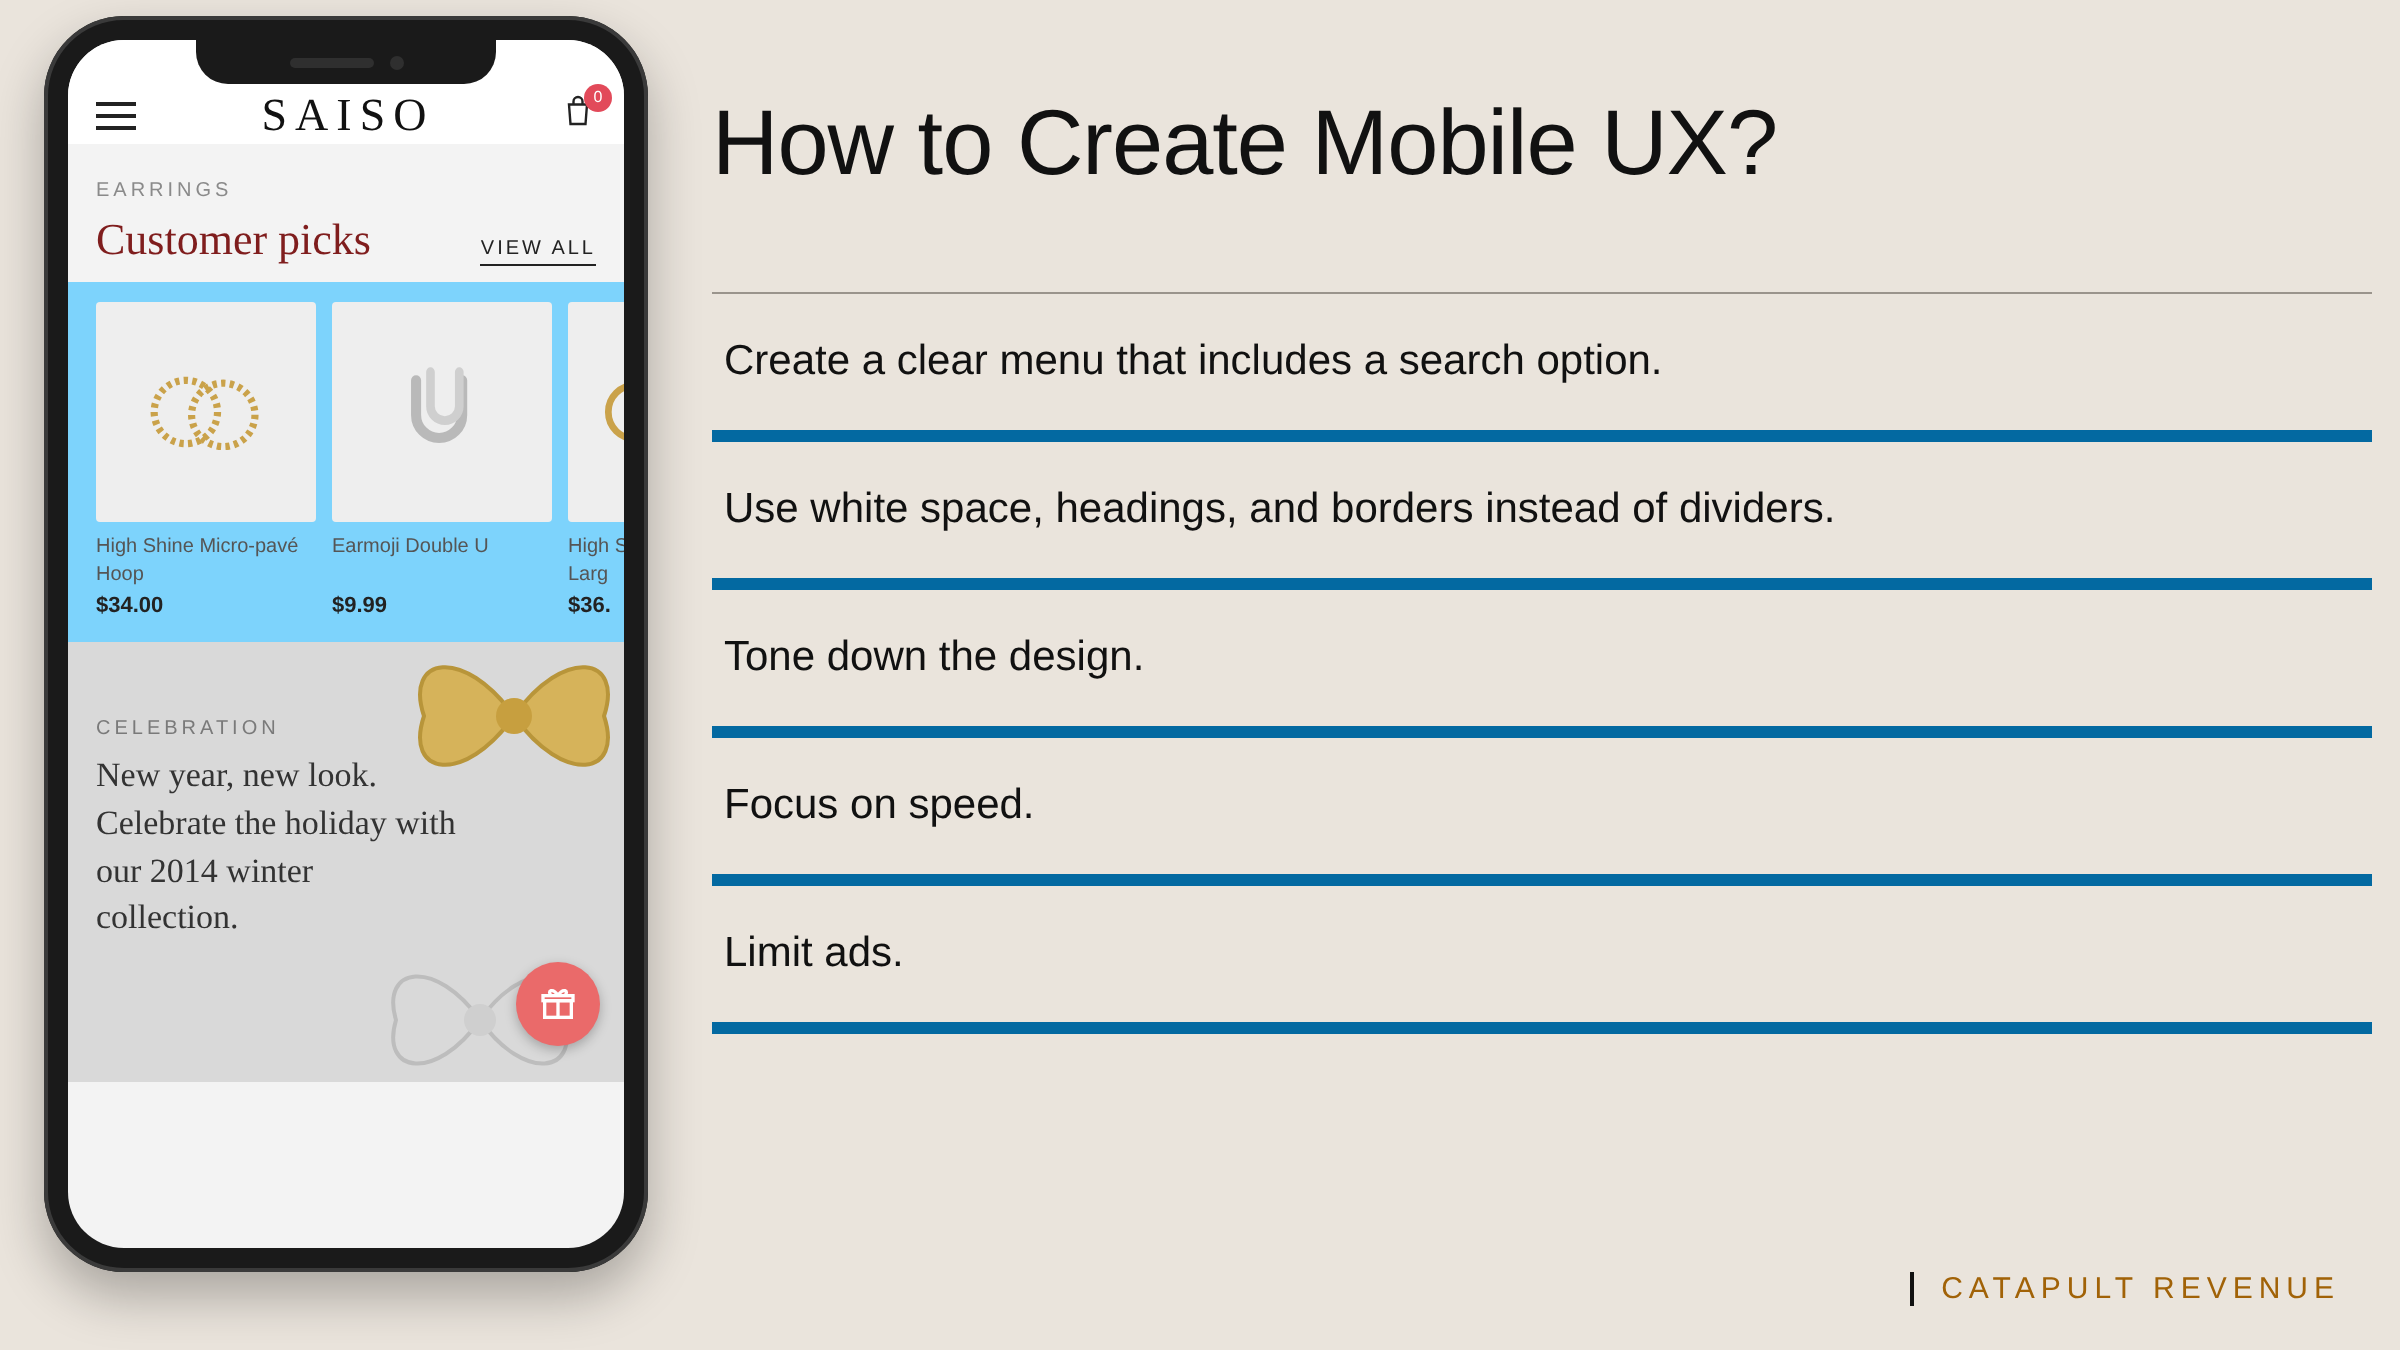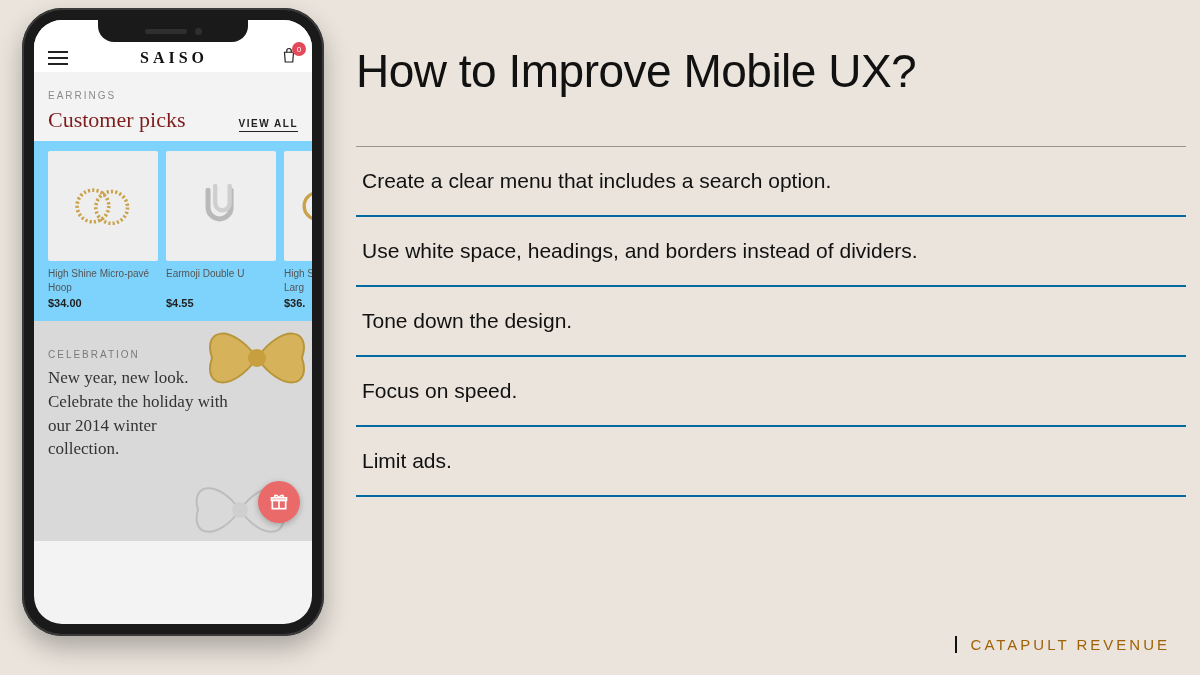--- a/index.html
+++ b/index.html
@@ -46,49 +46,49 @@
     .notch::before { content: ""; width: 42px; height: 5px; background:#2f2f2f; border-radius:4px; }
     .notch::after  { content: ""; width: 7px; height: 7px; background:#2f2f2f; border-radius:50%; margin-left:8px; }
 
     
     .app-header {
       height: 52px; display:flex; align-items:center; justify-content:space-between;
       padding: 24px 14px 0; background:#fff;
     }
     .hamburger { width:20px; height:14px; display:flex; flex-direction:column; justify-content:space-between; }
     .hamburger span { height:2px; background:#222; width:100%; }
-    .brand { font-family: Didot, "Times New Roman", serif; font-size:16px; letter-spacing:4px; color:#111;font-weight:bold; }
+    .brand { font-family: Didot, "Times New Roman", serif; font-size:23px; letter-spacing:4px; color:#111; }
     .bag { position: relative; }
     .bag svg { width:18px; height:20px; }
     .bag .badge {
       position:absolute; top:-4px; right:-8px;
       background:#e24a5a; color:#fff; font-size:8px;
       width:14px; height:14px; border-radius:9px;
       display:flex; align-items:center; justify-content:center;
     }
 
     
     .section { background:#f3f3f3; padding: 18px 14px 8px; }
     .eyebrow { font-size:10px; letter-spacing:2px; color:#8a8a8a; text-transform:uppercase; margin-bottom:6px; }
     .section-title-row { display:flex; justify-content:space-between; align-items:baseline; }
     .section-title { font-family: "Times New Roman", serif; font-weight:400; font-size:22px; color:#7f1d1d; }
-    .view-all { font-size:10px; letter-spacing:1.5px; color:#222; border-bottom:1px solid #222; padding-bottom:2px;font-weight:bold; }
+    .view-all { font-size:10px; letter-spacing:1.5px; color:#222; border-bottom:1px solid #222; padding-bottom:2px; }
 
     
     .products { display:flex; gap:8px; padding: 10px 0 12px 14px; background:#7dd3fc; overflow:hidden; }
     .card { width:110px; flex-shrink:0; }
     .card .thumb { width:110px; height:110px; background:#eee; border-radius:2px; display:flex; align-items:center; justify-content:center; }
     .thumb svg { width:72px; height:72px; }
     .card .pname { font-size:10px; color:#555; margin:6px 0 2px; line-height:1.35; height:28px; overflow:hidden; }
     .card .price { font-size:11px; font-weight:600; color:#222; }
     .card.partial { width:56px; }
     .card.partial .thumb{ width:56px; }
 
     
-    .promo { position:relative; padding: 28px 14px 40px; background:#d9d9d9; height:220px; overflow:hidden; }
+    .promo { position:relative; padding: 38px 14px 40px; background:#d9d9d9; height:220px; overflow:hidden; }
     .promo .eyebrow { color:#7a7a7a; }
     .promo .promo-copy { font-family:"Times New Roman", serif; font-size:17px; color:#333; line-height:1.4; max-width:180px; }
     .bow-gold { position:absolute; right:-10px; top:-18px; }
     .bow-silver { position:absolute; right:12px; bottom:-24px; }
     .fab {
       position:absolute; right:12px; bottom:18px;
       width:42px; height:42px; border-radius:50%;
       background:#ea6a6a; display:flex; align-items:center; justify-content:center;
       box-shadow:0 2px 6px rgba(0,0,0,.25);
     }
@@ -105,21 +105,21 @@
       font-size: 46px;
       font-weight: 500;
       color:#111;
       letter-spacing:-0.5px;
       margin-bottom: 48px;
     }
     .bullet-list { border-top:1px solid #9a948c; }
     .bullet {
       font-size:21px; color:#111;
       padding: 22px 6px;
-      border-bottom:2px solid #0369a1;
+      border-bottom:6px solid #0369a1;
     }
 
     .footer-brand {
       position:absolute; right:30px; bottom:22px;
       font-size:15px; letter-spacing:3px; color:#a16207;
       padding-left:14px; border-left:2px solid #111;
     }
   </style>
 </head>
 <body>
@@ -164,21 +164,21 @@
         <div class="price">$34.00</div>
       </div>
       <div class="card">
         <div class="thumb">
           <svg viewBox="0 0 100 100">
             <path d="M32 28 v24 a16 16 0 0 0 32 0 v-24" fill="none" stroke="#b9b9b9" stroke-width="7" stroke-linecap="round"></path>
             <path d="M42 22 v24 a10 10 0 0 0 20 0 v-24" fill="none" stroke="#cfcfcf" stroke-width="6" stroke-linecap="round"></path>
           </svg>
         </div>
         <div class="pname">Earmoji Double U</div>
-        <div class="price">$4.55</div>
+        <div class="price">$9.99</div>
       </div>
       <div class="card partial">
         <div class="thumb">
           <svg viewBox="0 0 100 100">
             <circle cx="60" cy="50" r="24" fill="none" stroke="#caa24a" stroke-width="6"></circle>
           </svg>
         </div>
         <div class="pname">High S
 - Larg</div>
         <div class="price">$36.</div>
@@ -202,21 +202,21 @@
             <line x1="12" y1="10" x2="12" y2="20"></line>
           <rect x="3" y="7" width="18" height="3"></rect>
             <path d="M12 7 C9 2, 5 4, 8 7 M12 7 C15 2, 19 4, 16 7"></path>
         </svg>
       </div>
     </div>
   </div>
 </div>
 
 <div class="slide">
-  <h1 class="slide-title">How to Improve Mobile UX?</h1>
+  <h1 class="slide-title">How to Create Mobile UX?</h1>
   <div class="bullet-list">
     <div class="bullet">Create a clear menu that includes a search option.</div>
     <div class="bullet">Use white space, headings, and borders instead of dividers.</div>
     <div class="bullet">Tone down the design.</div>
     <div class="bullet">Focus on speed.</div>
     <div class="bullet">Limit ads.</div>
   </div>
 </div>
 
 <div class="footer-brand">CATAPULT REVENUE</div>

